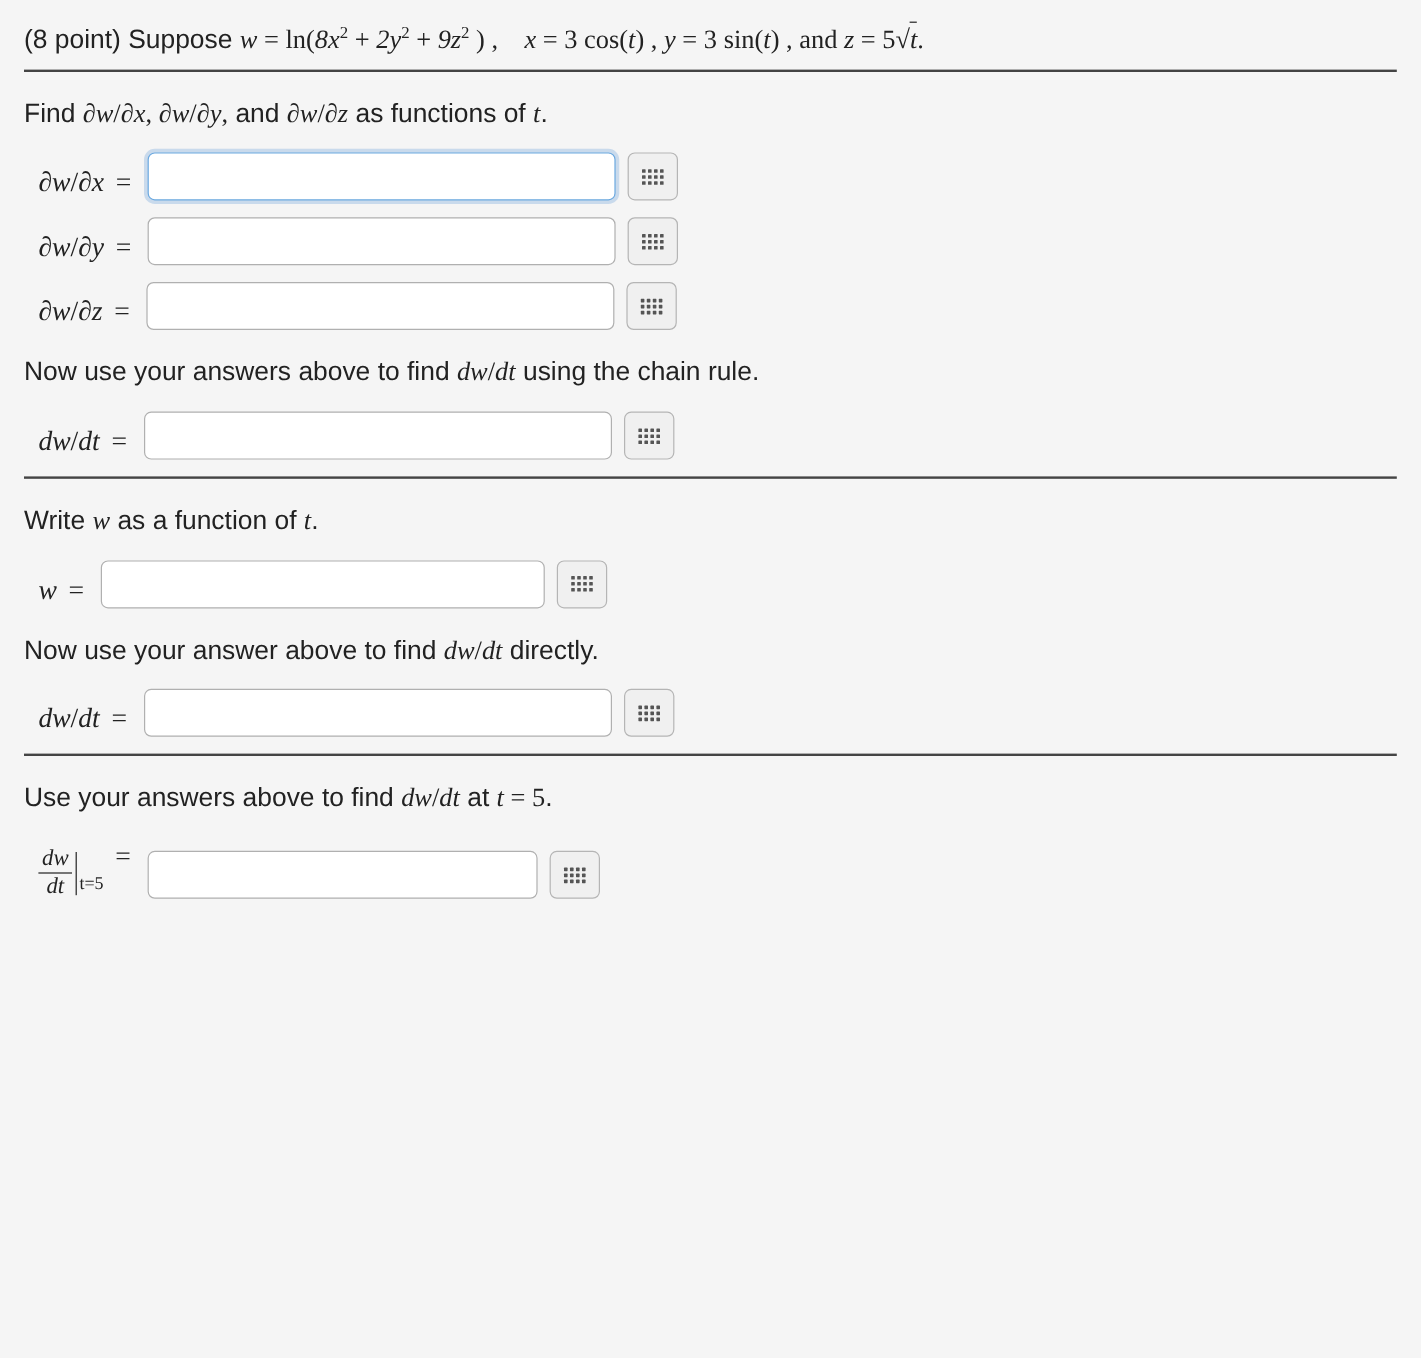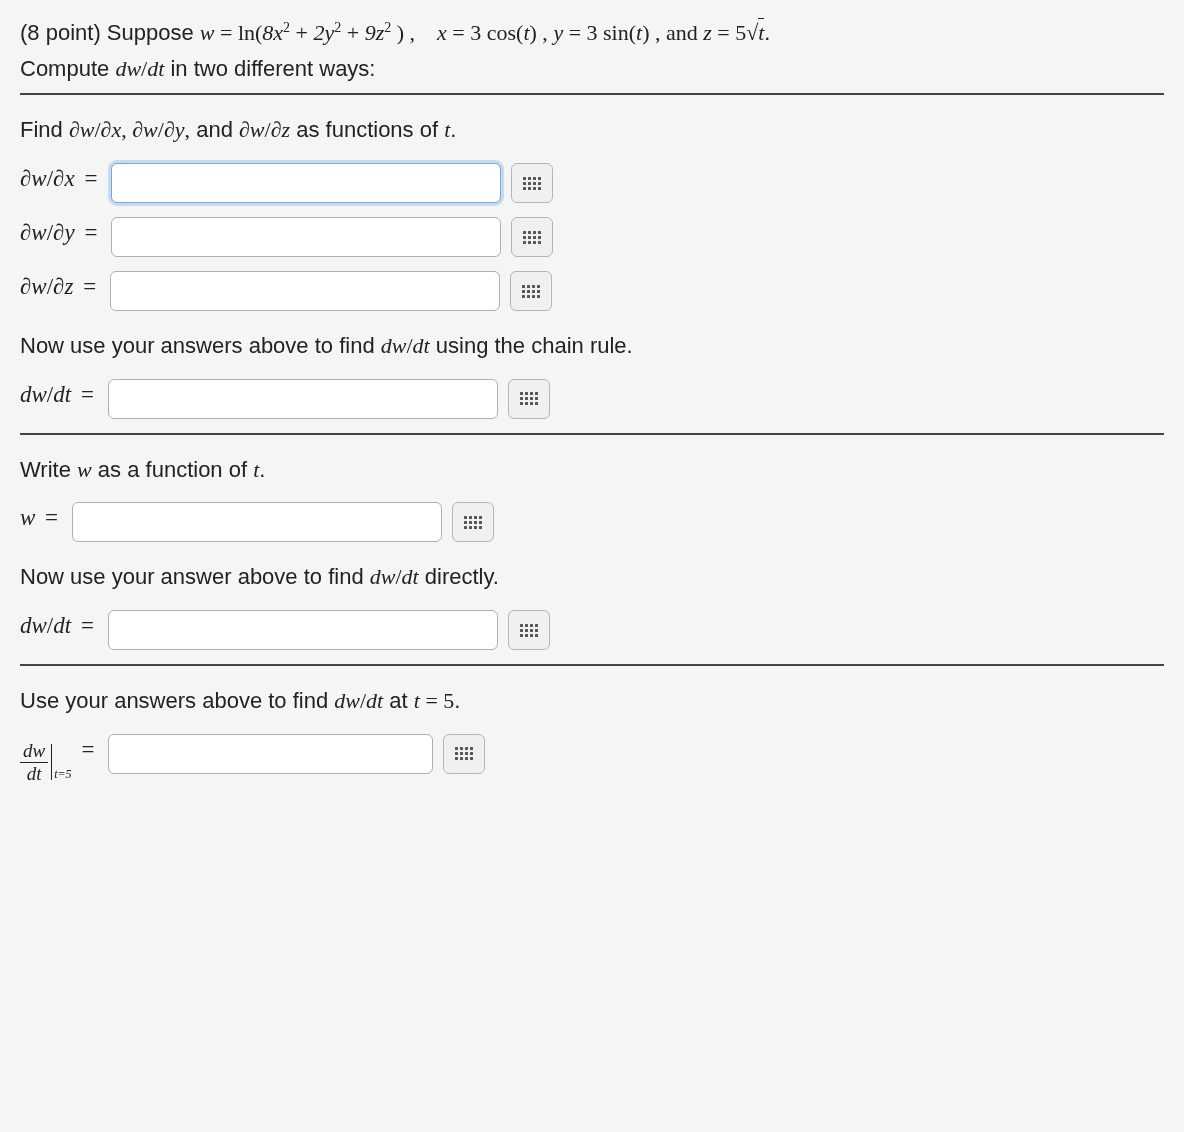--- a/index.html
+++ b/index.html
@@ -16,22 +16,22 @@
   .rm   { font-style: normal; }
   .problem-stmt { margin-bottom: 10px; }
   hr.sep {
     border: none;
     border-top: 2px solid #444;
     margin: 8px 0 14px 0;
   }
   .section-text { margin: 20px 0 18px 0; }
   .row {
     display: flex;
-    align-items: flex-start;
-    margin: 14px 0;
+    align-items: flex-end;
+    margin: 14px 12px;
   }
   .lbl {
     font-family: 'Times New Roman', Times, serif;
     font-style: italic;
     font-size: 23px;
     margin-right: 10px;
     white-space: nowrap;
   }
   .lbl .eq { font-style: normal; padding: 0 4px; }
   input.ans {
@@ -82,36 +82,31 @@
   }
   .frac .num { display:block; border-bottom: 1.4px solid #222; padding: 0 3px 1px 3px;}
   .frac .den { display:block; padding: 1px 3px 0 3px;}
   .eval {
     font-family: 'Times New Roman', Times, serif;
     display: inline-flex;
     align-items: center;
     font-style: normal;
   }
   .eval .bar { border-left: 1.6px solid #222; height: 36px; margin: 0 2px 0 3px;}
-  .eval .sub { font-style: italic; font-size: 12px; align-self: flex-end; padding-bottom: 2px;}
+  .eval .sub { font-size: 15px; align-self: flex-end; padding-bottom: 2px;}
 </style>
 </head>
 <body>
 
 <div class="problem-stmt">
   <span>(8 point) Suppose </span>
   <span class="math">
     w <span class="rm">= ln(</span>8x<sup class="rm" style="font-size:14px">2</sup> <span class="rm">+</span> 2y<sup class="rm" style="font-size:14px">2</sup> <span class="rm">+</span> 9z<sup class="rm" style="font-size:14px">2</sup> <span class="rm">) ,</span>
     &nbsp;&nbsp;&nbsp;x <span class="rm">= 3 cos(</span>t<span class="rm">) ,</span> y <span class="rm">= 3 sin(</span>t<span class="rm">) ,</span> <span class="rm">and</span> z <span class="rm">= 5</span><span class="rm">√</span><span style="border-top:1.2px solid #222; padding-top:1px;">t</span><span class="rm">.</span>
   </span>
-  <div style="margin-top:6px;">
-    <span>Compute </span>
-    <span class="math">dw<span class="rm">/</span>dt</span>
-    <span> in two different ways:</span>
-  </div>
 </div>
 
 <hr class="sep">
 
 <div class="section-text">
   Find <span class="math">∂w<span class="rm">/</span>∂x<span class="rm">,</span> ∂w<span class="rm">/</span>∂y<span class="rm">,</span></span> and <span class="math">∂w<span class="rm">/</span>∂z</span> as functions of <span class="math">t</span>.
 </div>
 
 <div class="row">
   <span class="lbl">∂w<span class="rm">/</span>∂x <span class="eq">=</span></span>

